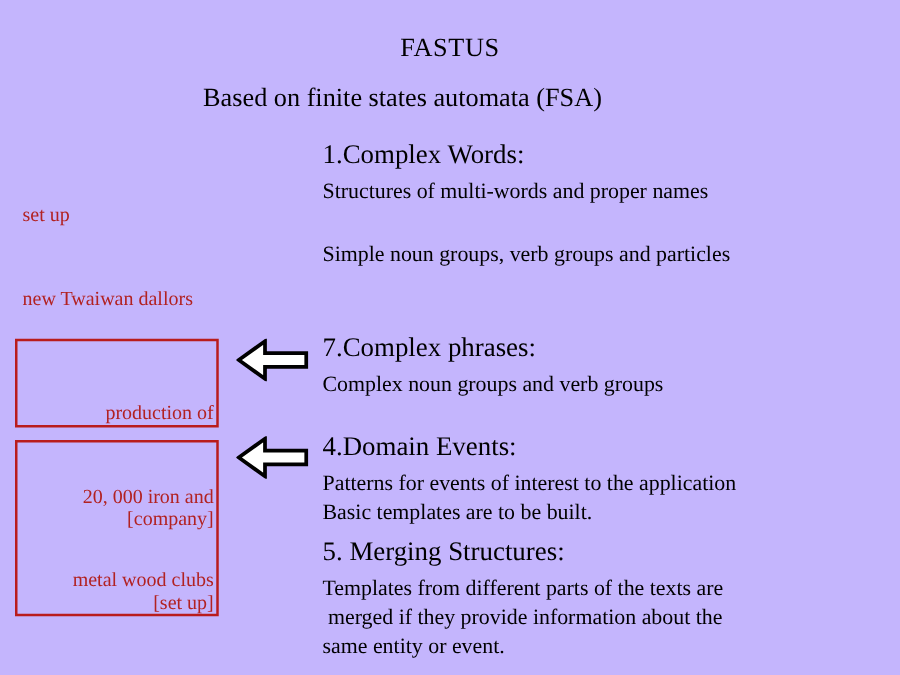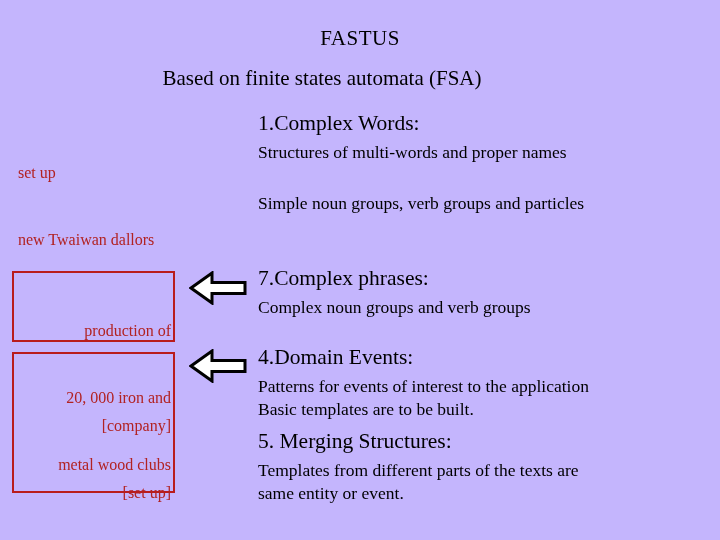--- a/index.html
+++ b/index.html
@@ -44,21 +44,21 @@
   }
   .ex1 { left: 18px; top: 117px; }
   .ex2 { left: 15px; top: 198px; }
   .box {
     border: 2px solid #b91c1c;
     box-sizing: border-box;
     padding: 2px 2px 2px 5px;
     text-align: right;
   }
   .box1 { left: 12px; top: 271px; width: 163px; height: 71px; }
-  .box2 { left: 12px; top: 352px; width: 163px; height: 141px; padding-top: 16px; }
+  .box2 { left: 12px; top: 352px; width: 163px; height: 141px; padding-top: 6px; }
   .arrow {
     position: absolute;
     width: 58px;
     height: 34px;
   }
   .arrow1 { left: 189px; top: 271px; }
   .arrow2 { left: 189px; top: 349px; }
   .stage {
     position: absolute;
     left: 258px;
@@ -134,16 +134,17 @@
 
   <div class="stage s4">
     <div class="stage-heading">4.Domain Events:</div>
     <div class="stage-line">Patterns for events of interest to the application</div>
     <div class="stage-line">Basic templates are to be built.</div>
   </div>
 
   <div class="stage s5">
     <div class="stage-heading">5. Merging Structures:</div>
     <div class="stage-line">Templates from different parts of the texts are</div>
+    <div class="stage-line"> merged if they provide information about the</div>
     <div class="stage-line">same entity or event.</div>
   </div>
 
 </div>
 
 </body></html>

